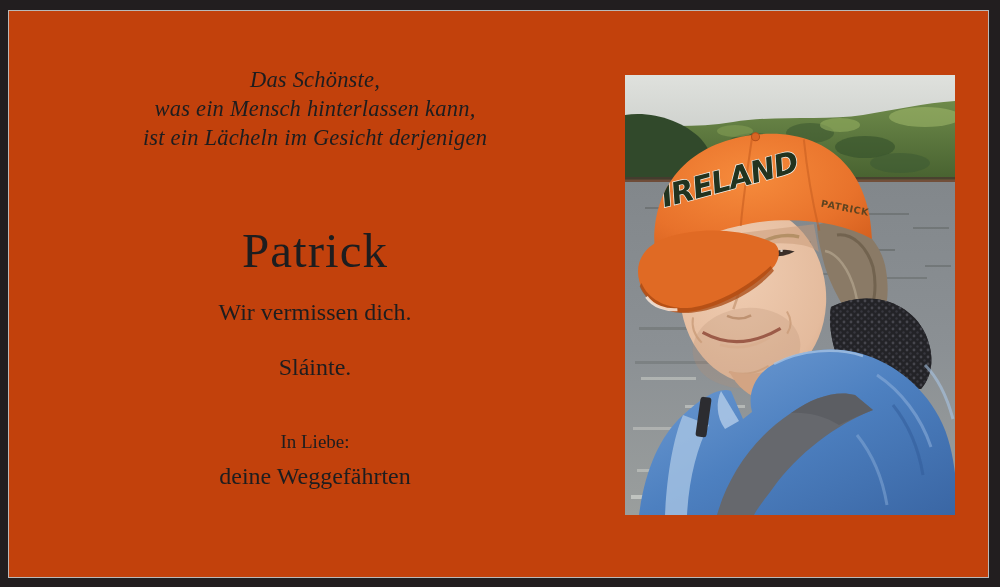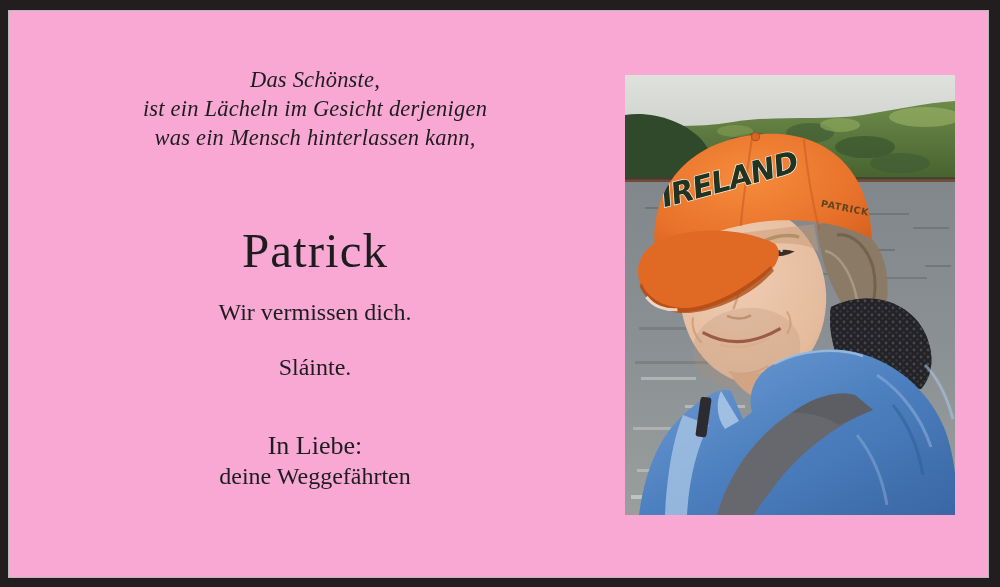--- a/index.html
+++ b/index.html
@@ -3,36 +3,36 @@
 <meta charset="utf-8">
 <title>Memorial Notice</title>
 <style>
   html,body { margin:0; padding:0; background:#fff; }
   .frame {
     position:relative; width:1000px; height:587px; box-sizing:border-box;
     background:#221e1f; padding:10px 11px 9px 8px;
   }
   .sheet {
     position:relative; width:100%; height:100%; box-sizing:border-box;
-    background:#f9a8d4; border:1px solid #b9b9b9; overflow:hidden;padding-left:24px;
+    background:#c2410c; border:1px solid #b9b9b9; overflow:hidden;padding-left:24px;
   }
   .text-col {
     position:absolute; left:0; top:0; width:612px; height:100%;
     font-family:"Liberation Serif", serif; color:#1d1d1f; text-align:center;
   }
   .text-col p, .text-col h1 { position:absolute; width:100%; margin:0; left:0; }
   .quote-block { position:absolute; top:54px; width:100%; }
   .quote-line {
     position:static !important; font-style:italic; font-size:22.5px;
     line-height:29px; letter-spacing:0.2px;
   }
   .name-line { top:211px; font-size:49px; font-weight:normal; letter-spacing:1px; }
   .message-line { top:288px; font-size:24px; }
   .toast-line { top:343px; font-size:24px; }
-  .closing-line { top:420px; font-size:26px; }
+  .closing-line { top:420px; font-size:19px; }
   .companions-line { top:452px; font-size:24px; }
   .names-line { top:478px; font-size:26px; font-weight:bold; }
   .photo {
     position:absolute; left:616px; top:64px; width:330px; height:440px;
     overflow:hidden;
   }
   .photo svg { display:block; }
   .cap-logo {
     font-family:"DejaVu Sans", sans-serif; font-style:italic; font-weight:bold;
     letter-spacing:-1px;
@@ -43,22 +43,22 @@
 </style>
 </head>
 <body>
 
 <div class="frame">
   <div class="sheet">
 
     <div class="text-col">
       <div class="quote-block">
         <p class="quote-line">Das Schönste,</p>
+        <p class="quote-line">was ein Mensch hinterlassen kann,</p>
         <p class="quote-line">ist ein Lächeln im Gesicht derjenigen</p>
-        <p class="quote-line">was ein Mensch hinterlassen kann,</p>
       </div>
       <h1 class="name-line">Patrick</h1>
       <p class="message-line">Wir vermissen dich.</p>
       <p class="toast-line">Sláinte.</p>
       <p class="closing-line">In Liebe:</p>
       <p class="companions-line">deine Weggefährten</p>
     </div>
 
     <div class="photo">
       <svg width="330" height="440" viewBox="0 0 330 440" xmlns="http://www.w3.org/2000/svg">

